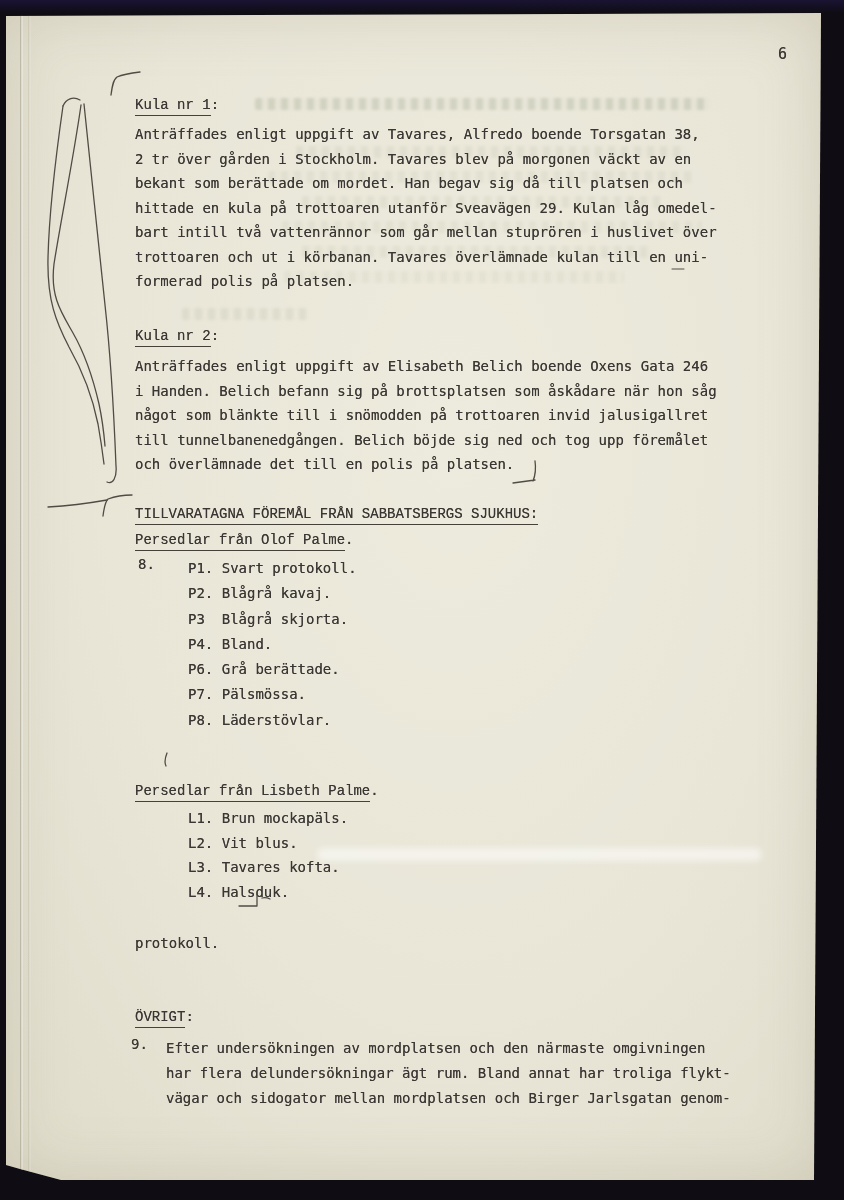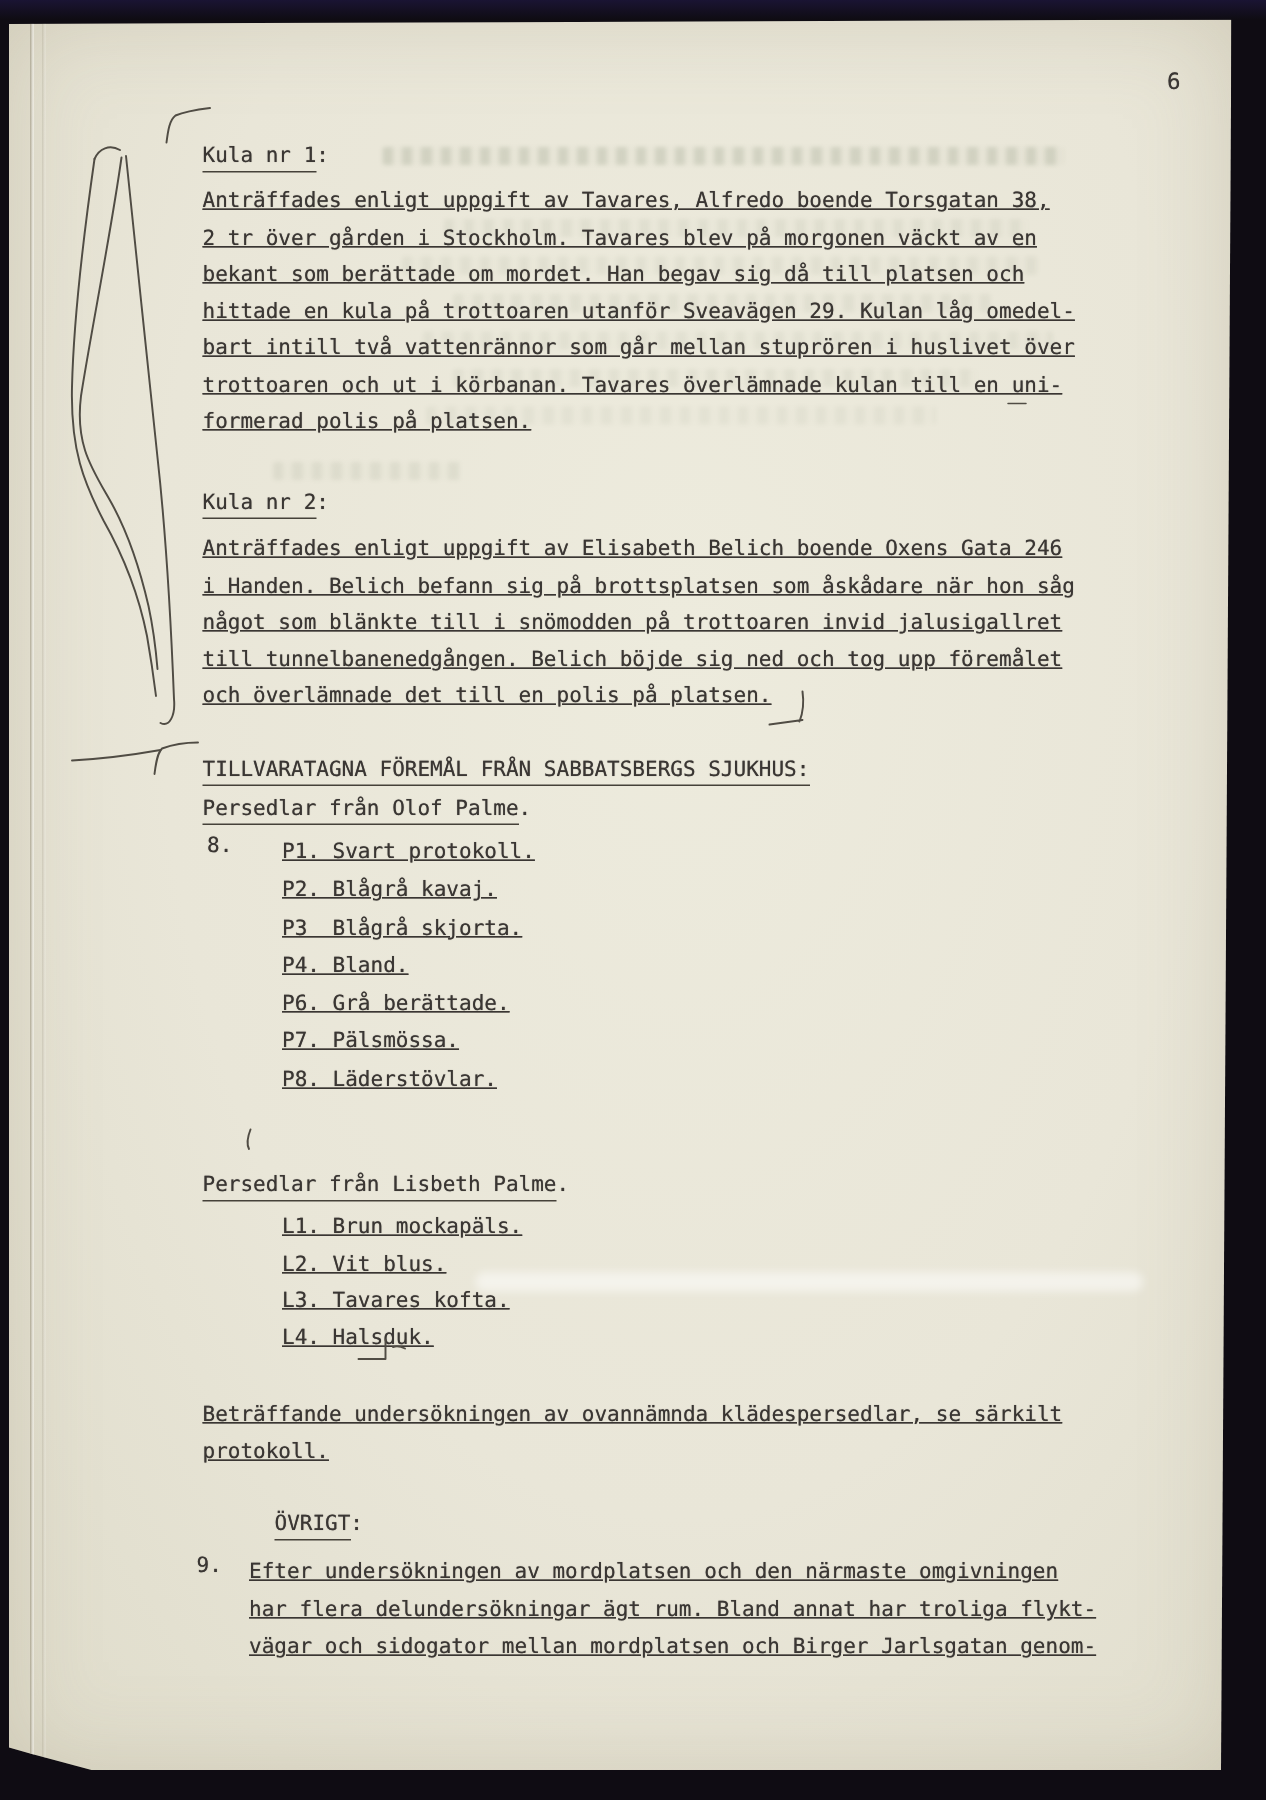--- a/index.html
+++ b/index.html
@@ -23,37 +23,37 @@
   .crease-2{left:22px;opacity:.4;}
   
   .ghost{position:absolute;height:12px;border-radius:2px;
     background:repeating-linear-gradient(90deg,rgba(118,130,104,0.55) 0 7px,rgba(118,130,104,0.08) 7px 13px);
     filter:blur(1.4px);}
   .streak{position:absolute;background:rgba(255,255,255,0.5);filter:blur(3px);border-radius:6px;}
   
   .text-layer{position:absolute;left:0;top:0;width:844px;height:1200px;}
   .t{position:absolute;font-size:14px;color:#3a3633;white-space:pre;
      text-shadow:0 0 .5px rgba(58,54,51,.75);}
-  .heading .u{border-bottom:1.6px solid #454139;padding-bottom:2px;}
-  .para > div{white-space:pre;line-height:var(--lh,24.5px);height:var(--lh,24.5px);text-decoration:underline;}
+  .heading .u{border-bottom:1.6px solid #454139;padding-bottom:2px;font-family:Liberation Mono, monospace;}
+  .para > div{white-space:pre;line-height:var(--lh,24.5px);height:var(--lh,24.5px);}
   .pagenum{font-size:15px;}
   
   .pos-pagenum{left:778px;top:45px;}
   .pos-k1h{left:135px;top:96px;}
   .pos-k1p{left:135px;top:122px;--lh:24.5px;}
   .pos-k2h{left:135px;top:327px;}
   .pos-k2p{left:135px;top:354px;--lh:24.5px;}
   .pos-tvh{left:135px;top:505px;}
   .pos-oph{left:135px;top:531px;text-align:center;}
   .pos-n8{left:138px;top:556px;}
   .pos-plist{left:188px;top:556px;--lh:25.3px;}
   .pos-lph{left:135px;top:782px;}
   .pos-llist{left:188px;top:806px;--lh:24.7px;}
   .pos-note{left:135px;top:931px;--lh:25px;}
-  .pos-ovh{left:135px;top:1008px;margin-left:48px;}
+  .pos-ovh{left:135px;top:1008px;}
   .pos-n9{left:131px;top:1036px;}
   .pos-ovp{left:166px;top:1036px;--lh:25px;}
   .pen{position:absolute;left:0;top:0;pointer-events:none;}
 </style>
 </head>
 <body>
 
 <div class="frame-top"></div>
 
 <div class="paper">
@@ -82,21 +82,21 @@
 
   <div class="t heading pos-tvh"><span class="u">TILLVARATAGNA FÖREMÅL FRÅN SABBATSBERGS SJUKHUS:</span><span></span></div>
 
   <div class="t heading pos-oph"><span class="u">Persedlar från Olof Palme</span><span>.</span></div>
   <div class="t pos-n8">8.</div>
   <div class="t para pos-plist"><div>P1. Svart protokoll.</div><div>P2. Blågrå kavaj.</div><div>P3  Blågrå skjorta.</div><div>P4. Bland.</div><div>P6. Grå berättade.</div><div>P7. Pälsmössa.</div><div>P8. Läderstövlar.</div></div>
 
   <div class="t heading pos-lph"><span class="u">Persedlar från Lisbeth Palme</span><span>.</span></div>
   <div class="t para pos-llist"><div>L1. Brun mockapäls.</div><div>L2. Vit blus.</div><div>L3. Tavares kofta.</div><div>L4. Halsduk.</div></div>
 
-  <div class="t para pos-note"><div>Beträffande undersökningen av ovannämnda klädespersedlar, se särkilt</div><div>protokoll.</div></div>
+  <div class="t para pos-note"><div>protokoll.</div></div>
 
   <div class="t heading pos-ovh"><span class="u">ÖVRIGT</span><span>:</span></div>
   <div class="t pos-n9">9.</div>
   <div class="t para pos-ovp"><div>Efter undersökningen av mordplatsen och den närmaste omgivningen</div><div>har flera delundersökningar ägt rum. Bland annat har troliga flykt-</div><div>vägar och sidogator mellan mordplatsen och Birger Jarlsgatan genom-</div></div>
 </div>
 
 <svg class="pen" width="844" height="1200" viewBox="0 0 844 1200" fill="none" stroke="#504c44" stroke-width="1.3" stroke-linecap="round">
   <path d="M84,104 C90,165 99,245 105,305 C110,350 114,415 116,466 C117,477 113,485 107,482"></path>
   <path d="M63,106 C56,155 49,215 48,258 C47,300 56,322 69,347 C82,370 92,394 98,424 C101,441 103,456 104,464"></path>
   <path d="M81,105 C74,155 60,225 54,264 C50,296 61,312 73,333 C85,354 93,378 99,404 C102,418 104,434 105,446"></path>

